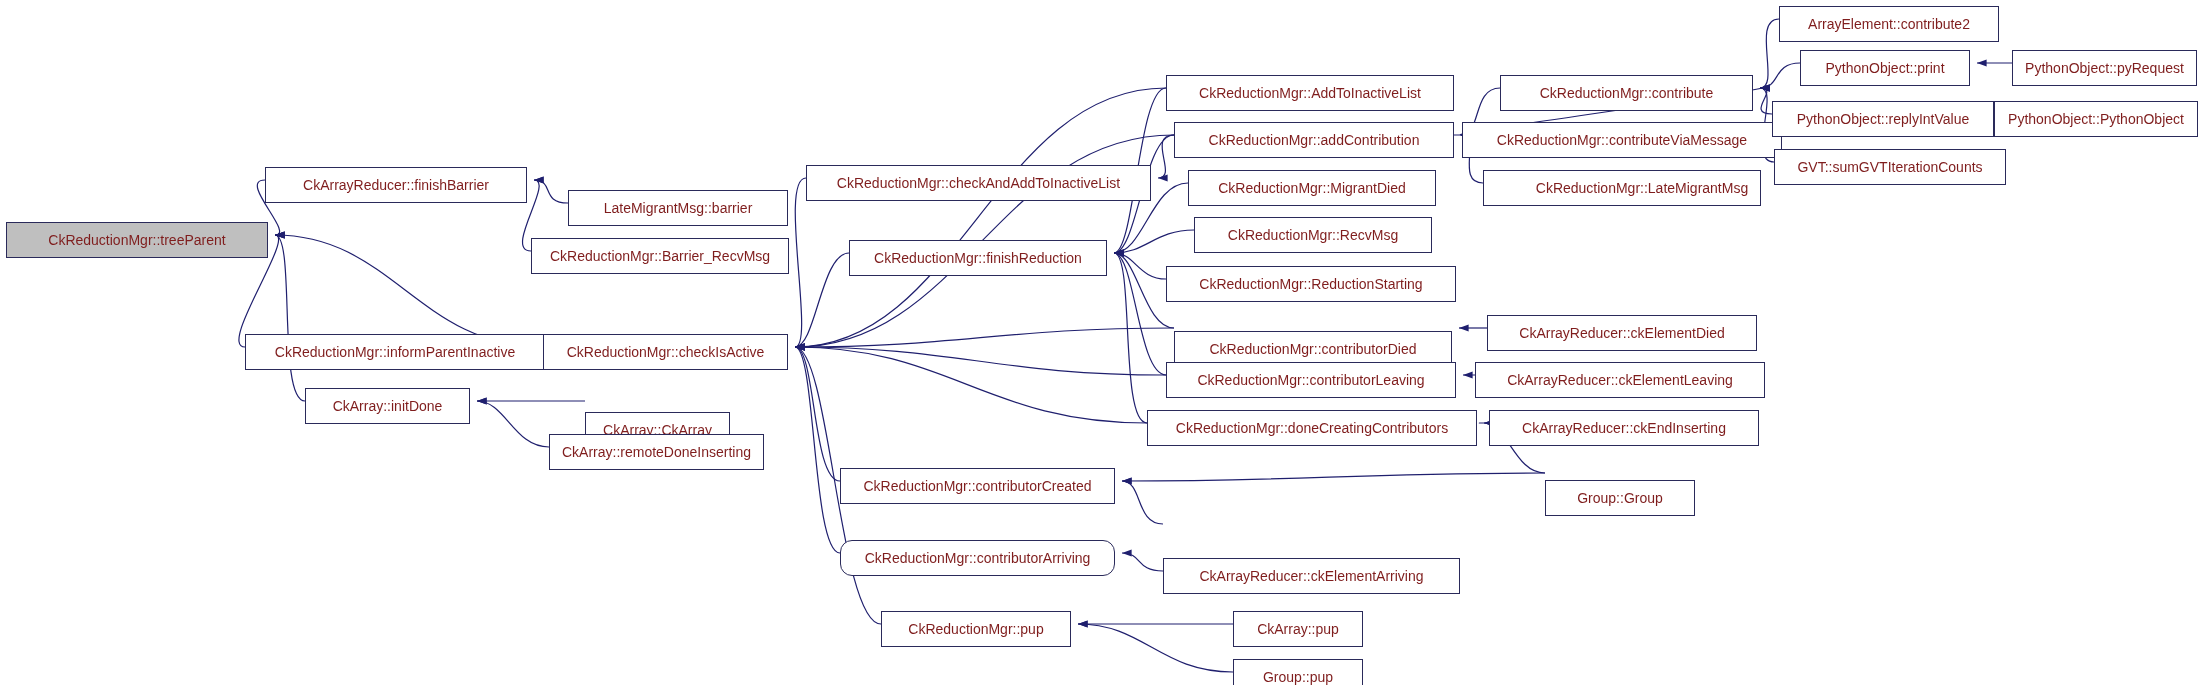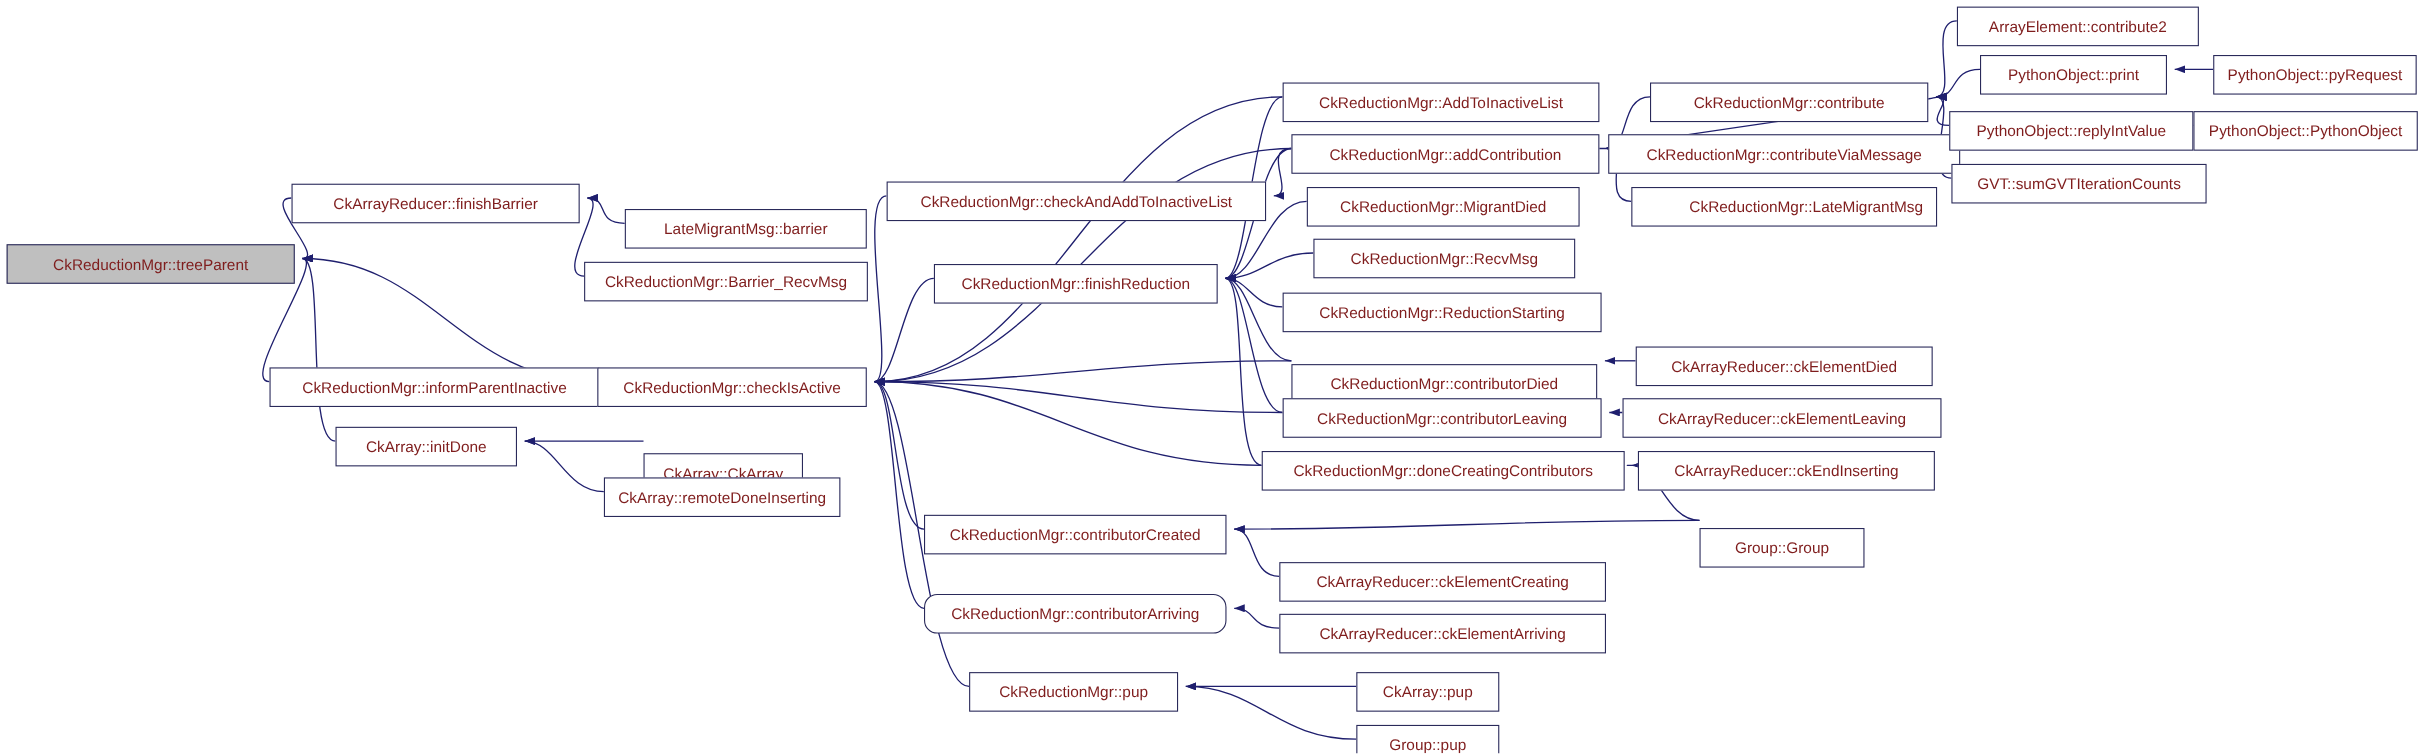--- a/index.html
+++ b/index.html
@@ -119,21 +119,20 @@
     <div class="node" style="left: 840px; top: 540px; width: 275px; border-radius: 12px;">CkReductionMgr::contributorArriving</div>
     <div class="node" style="left: 881px; top: 611px; width: 190px;">CkReductionMgr::pup</div>
     <div class="node" style="left: 1166px; top: 75px; width: 288px;">CkReductionMgr::AddToInactiveList</div>
     <div class="node" style="left: 1174px; top: 122px; width: 280px;">CkReductionMgr::addContribution</div>
     <div class="node" style="left: 1188px; top: 170px; width: 248px;">CkReductionMgr::MigrantDied</div>
     <div class="node" style="left: 1194px; top: 217px; width: 238px;">CkReductionMgr::RecvMsg</div>
     <div class="node" style="left: 1166px; top: 266px; width: 290px;">CkReductionMgr::ReductionStarting</div>
     <div class="node" style="left: 1174px; top: 315px; width: 278px; margin-top: 16px;">CkReductionMgr::contributorDied</div>
     <div class="node" style="left: 1166px; top: 362px; width: 290px;">CkReductionMgr::contributorLeaving</div>
     <div class="node" style="left: 1147px; top: 410px; width: 330px;">CkReductionMgr::doneCreatingContributors</div>
-    <div class="node" style="left: 1163px; top: 511px; width: 297px;">CkArrayReducer::ckElementCreating</div>
     <div class="node" style="left: 1163px; top: 558px; width: 297px;">CkArrayReducer::ckElementArriving</div>
     <div class="node" style="left: 1233px; top: 611px; width: 130px;">CkArray::pup</div>
     <div class="node" style="left: 1233px; top: 659px; width: 130px;">Group::pup</div>
     <div class="node" style="left: 1500px; top: 75px; width: 253px;">CkReductionMgr::contribute</div>
     <div class="node" style="left: 1462px; top: 122px; width: 320px;">CkReductionMgr::contributeViaMessage</div>
     <div class="node" style="left: 1483px; top: 170px; width: 278px; padding-left: 47px;">CkReductionMgr::LateMigrantMsg</div>
     <div class="node" style="left: 1487px; top: 315px; width: 270px;">CkArrayReducer::ckElementDied</div>
     <div class="node" style="left: 1475px; top: 362px; width: 290px;">CkArrayReducer::ckElementLeaving</div>
     <div class="node" style="left: 1489px; top: 410px; width: 270px;">CkArrayReducer::ckEndInserting</div>
     <div class="node" style="left: 1545px; top: 432px; width: 150px; margin-top: 48px;">Group::Group</div>

